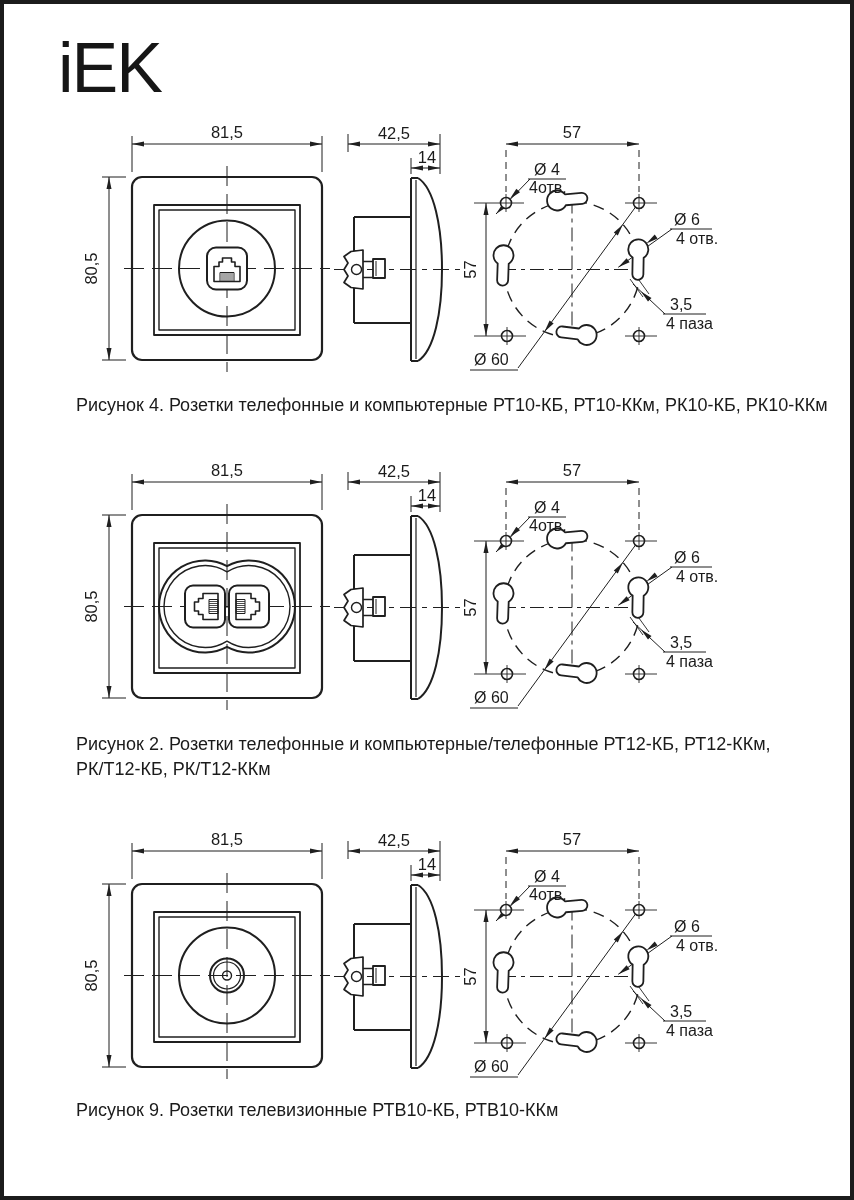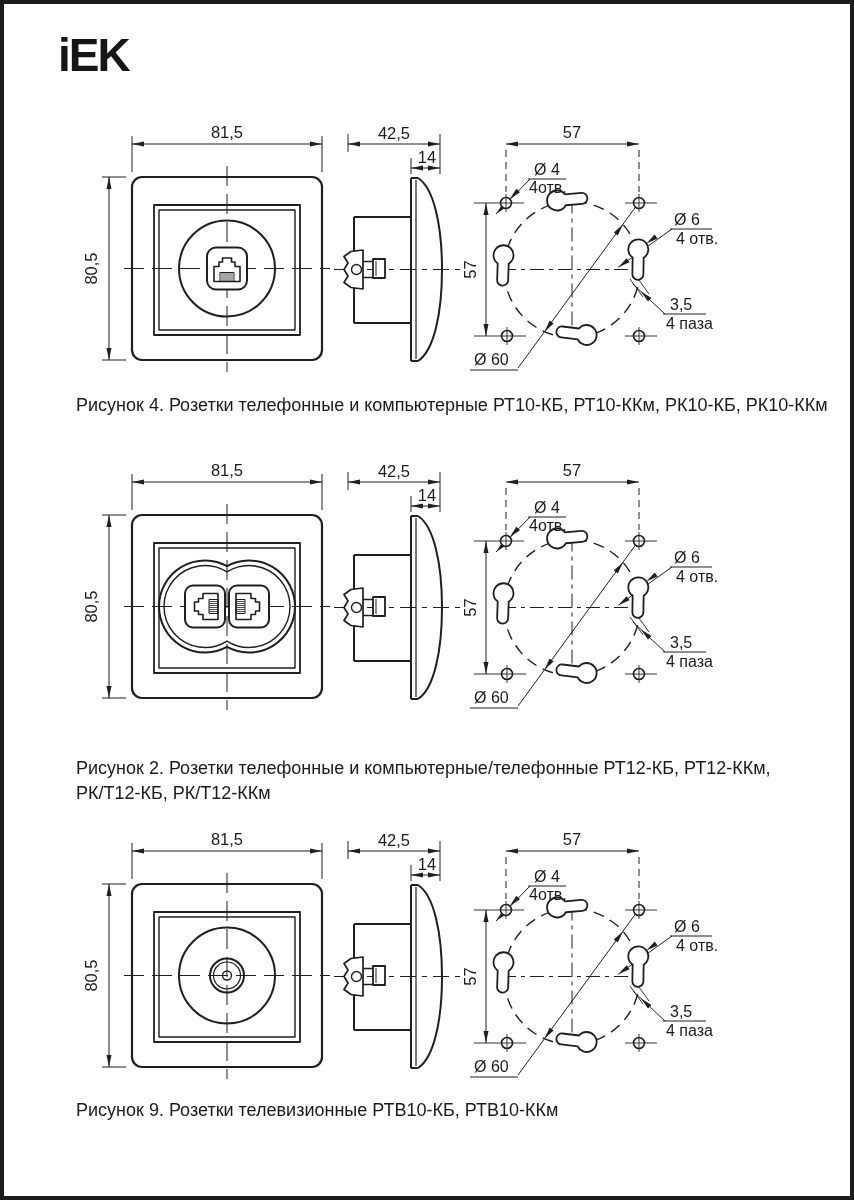--- a/index.html
+++ b/index.html
@@ -1,29 +1,29 @@
 <!DOCTYPE html>
 <html><head>
 <meta charset="utf-8">
 <style>
   html,body{margin:0;padding:0;background:#e8e8e8;}
   .page{position:relative;width:854px;height:1200px;background:#ffffff;
         border:4px solid #1c1c1c;box-sizing:border-box;overflow:hidden;
         font-family:"Liberation Sans",sans-serif;}
-  .logo{position:absolute;left:54px;top:24px;font-size:46px;font-weight:700;
+  .logo{position:absolute;left:54px;top:24px;font-size:70px;font-weight:400;
         letter-spacing:-2px;color:#161616;}
   .row{position:absolute;left:0;width:670px;height:280px;}
   .row1{top:114px}.row2{top:452px}.row3{top:821px}
   svg.view{position:absolute;top:0;}
   svg.front{left:78px;width:250px;height:265px;}
   svg.side{left:328px;width:130px;height:265px;}
   svg.mount{left:454px;width:345px;height:275px;}
   .caption{position:absolute;left:72px;font-size:18px;color:#1b1b1b;
            line-height:25px;white-space:nowrap;}
-  .cap1{top:389px}.cap2{top:752px}.cap3{top:1094px}
+  .cap1{top:389px}.cap2{top:728px}.cap3{top:1094px}
   text{font-family:"Liberation Sans",sans-serif;font-size:16px;fill:#1b1b1b;}
   text.dim{font-size:16.5px;}
   .defs{position:absolute;width:0;height:0;overflow:hidden;}
 </style>
 </head>
 <body>
 
 <svg class="defs" aria-hidden="true">
   <defs>
     <g id="rj-glyph" stroke="#1f1f1f" stroke-linejoin="round">

